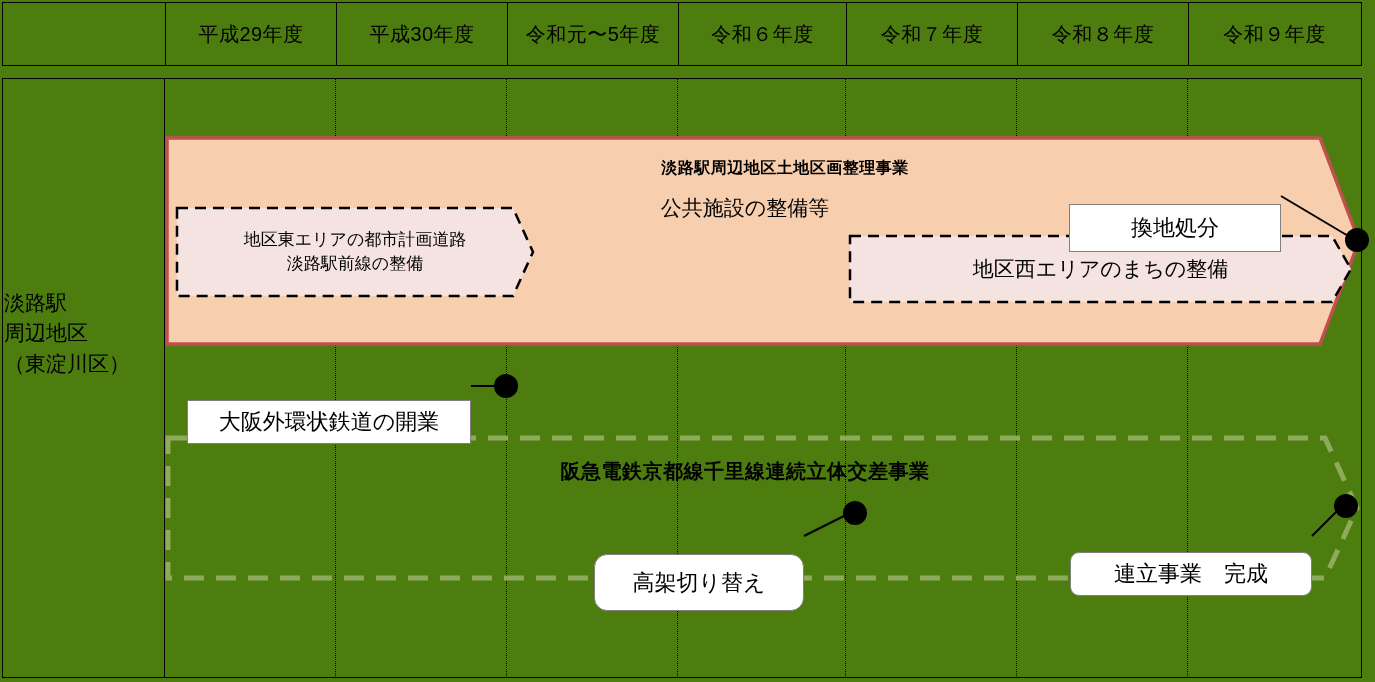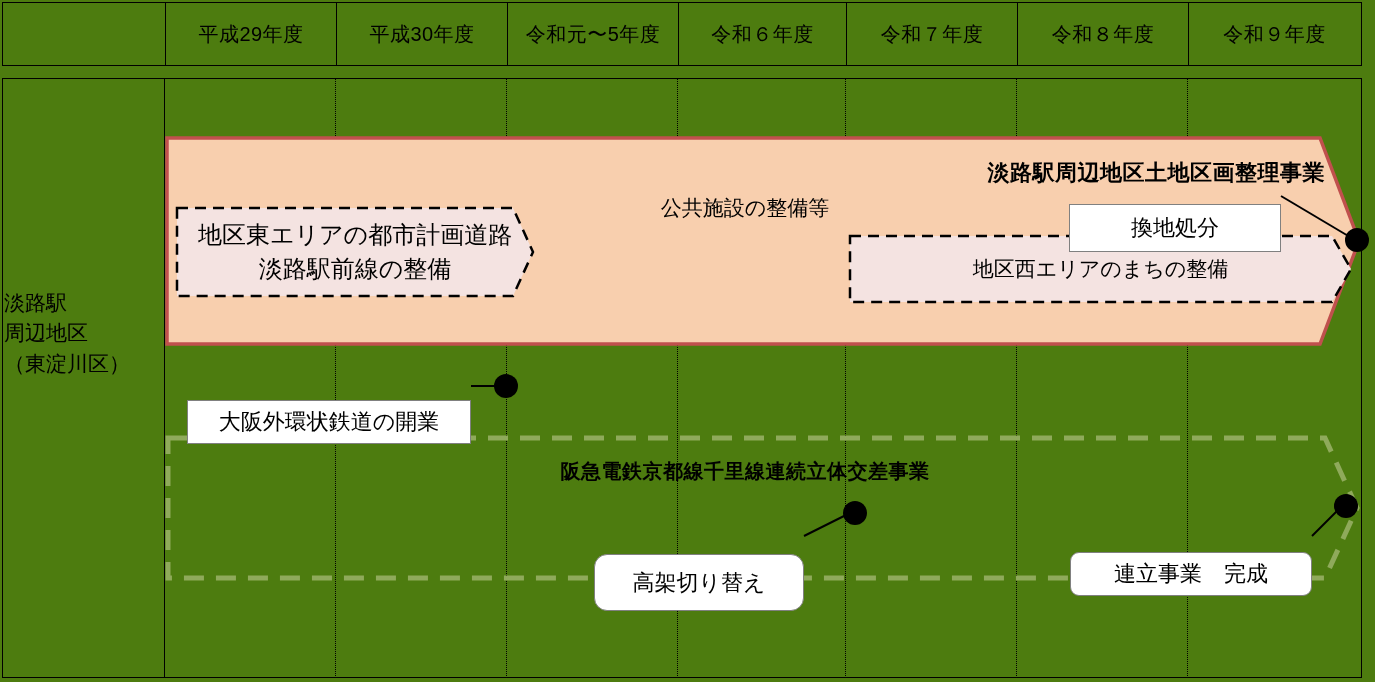--- a/index.html
+++ b/index.html
@@ -84,24 +84,25 @@
     top: 136px;
     width: 1196px;
     height: 210px;
   }
   .orange-band svg { display: block; }
   .orange-title {
     position: absolute;
     left: 0;
     top: 22px;
     width: 1160px;
-    text-align: right;
-    font-size: 22px;
+    text-align: center;
+    font-size: 16px;
     font-weight: bold;
     letter-spacing: 0.5px;
+    padding-left: 40px;
   }
   .orange-subtitle {
     position: absolute;
     left: 0;
     top: 58px;
     width: 1160px;
     text-align: center;
     font-size: 21px;
   }
 
@@ -213,21 +214,21 @@
       <path d="M 2,2 L 1155,2 L 1194,105 L 1155,208 L 2,208 Z" fill="#f8cfae" stroke="#c0504d" stroke-width="3.5" stroke-linejoin="miter"></path>
     </svg>
     <div class="orange-title">淡路駅周辺地区土地区画整理事業</div>
     <div class="orange-subtitle">公共施設の整備等</div>
   </div>
 
   <div class="dash-box dash-box-east" style="background:transparent;border:none;">
     <svg width="360" height="92" viewBox="0 0 360 92" style="position:absolute;left:0;top:0;">
       <path d="M 2,2 L 338,2 L 358,46 L 338,90 L 2,90 Z" fill="#f4e3e1" stroke="#000000" stroke-width="2.5" stroke-dasharray="11,7" stroke-linejoin="miter"></path>
     </svg>
-    <div style="position:relative;text-align:center;line-height:1.4;font-size:24px;">
+    <div style="position:relative;text-align:center;line-height:1.4;font-size:17px;">
       <div>地区東エリアの都市計画道路</div>
       <div>淡路駅前線の整備</div>
     </div>
   </div>
 
   <div class="dash-box dash-box-west" style="background:transparent;border:none;">
     <svg width="505" height="70" viewBox="0 0 505 70" style="position:absolute;left:0;top:0;">
       <path d="M 2,2 L 484,2 L 503,35 L 484,68 L 2,68 Z" fill="#f4e3e1" stroke="#000000" stroke-width="2.5" stroke-dasharray="11,7" stroke-linejoin="miter"></path>
     </svg>
     <div style="position:relative;text-align:center;font-size:21px;">地区西エリアのまちの整備</div>

